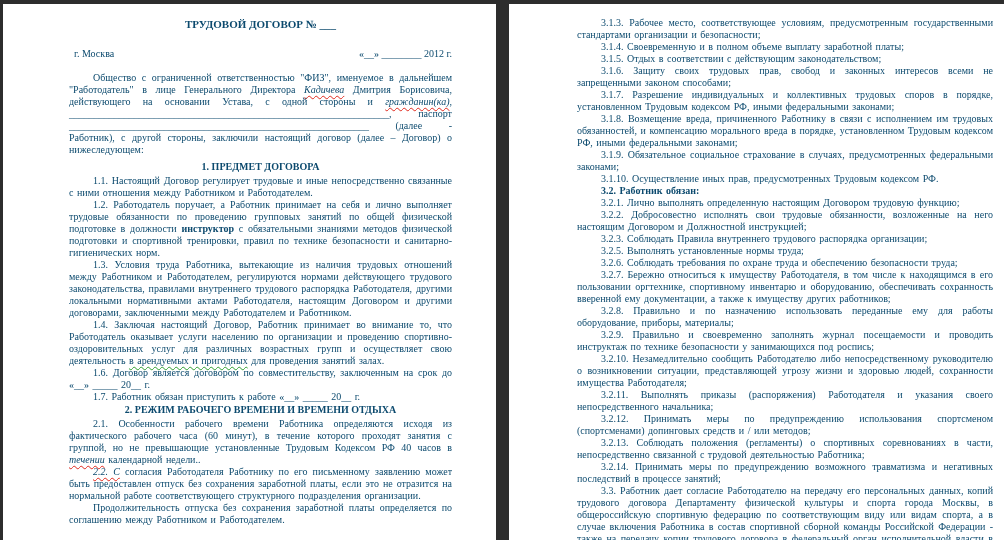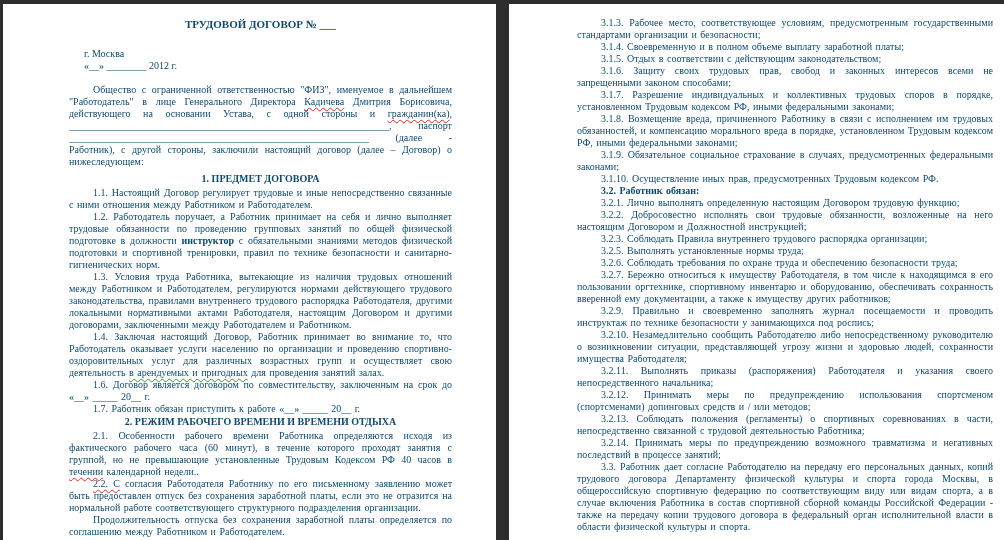--- a/index.html
+++ b/index.html
@@ -20,32 +20,32 @@
   .block{
     font-size:10px;line-height:12px;text-align:justify;text-indent:24px;
     word-spacing:1px;
   }
   .title{
     text-align:center;font-weight:bold;text-indent:0;font-size:11px;
     margin:4px 0 0 0;word-spacing:0;
   }
   .dateline{
     display:flex;justify-content:space-between;text-indent:0;
-    margin:18px 0 12px 15px;word-spacing:0;flex-direction:column;
+    margin:18px 0 12px 5px;word-spacing:0;
   }
   .heading{
     text-align:center;font-weight:bold;text-indent:0;margin:5px 0 2px 0;
     word-spacing:0;
   }
   .h2x{margin-top:1px;}
   .b{font-weight:bold;}
   .sq-red{
     text-decoration-line:underline;text-decoration-style:wavy;
     text-decoration-color:#e02a1e;text-decoration-thickness:1px;
-    text-underline-offset:2px;text-decoration-skip-ink:none;
+    text-underline-offset:2px;text-decoration-skip-ink:none;font-style:italic;
   }
   .sq-green{
     text-decoration-line:underline;text-decoration-style:wavy;
     text-decoration-color:#2f9e2f;text-decoration-thickness:1px;
     text-underline-offset:2px;text-decoration-skip-ink:none;
   }
 </style>
 </head>
 <body>
 
@@ -81,20 +81,21 @@
         <div class="block p">3.1.8. Возмещение вреда, причиненного Работнику в связи с исполнением им трудовых  обязанностей, и компенсацию морального вреда в порядке, установленном Трудовым кодексом РФ, иными федеральными законами;</div>
         <div class="block p">3.1.9. Обязательное социальное страхование в случаях, предусмотренных федеральными законами;</div>
         <div class="block p">3.1.10. Осуществление иных прав, предусмотренных Трудовым кодексом РФ.</div>
         <div class="block p"><span class="b">3.2. Работник обязан:</span></div>
         <div class="block p">3.2.1. Лично выполнять определенную настоящим Договором трудовую функцию;</div>
         <div class="block p">3.2.2. Добросовестно исполнять свои трудовые обязанности, возложенные на него настоящим Договором и Должностной инструкцией;</div>
         <div class="block p">3.2.3. Соблюдать Правила внутреннего трудового распорядка организации;</div>
         <div class="block p">3.2.5. Выполнять установленные нормы труда;</div>
         <div class="block p">3.2.6. Соблюдать требования по охране труда и обеспечению безопасности  труда;</div>
         <div class="block p">3.2.7. Бережно относиться к имуществу Работодателя, в том числе к находящимся в его пользовании оргтехнике, спортивному инвентарю и оборудованию, обеспечивать сохранность вверенной ему документации,  а также к имуществу других работников;</div>
+        <div class="block p">3.2.8. Правильно и по назначению использовать переданные ему для работы оборудование, приборы, материалы;</div>
         <div class="block p">3.2.9. Правильно и своевременно заполнять журнал посещаемости и проводить инструктаж по технике безопасности  у занимающихся под роспись;</div>
         <div class="block p">3.2.10. Незамедлительно сообщить Работодателю либо непосредственному руководителю о возникновении ситуации, представляющей угрозу жизни и здоровью людей, сохранности имущества Работодателя;</div>
         <div class="block p">3.2.11. Выполнять приказы (распоряжения) Работодателя и указания своего непосредственного начальника;</div>
         <div class="block p">3.2.12. Принимать меры по предупреждению использования спортсменом (спортсменами)  допинговых средств и / или методов;</div>
         <div class="block p">3.2.13. Соблюдать положения (регламенты) о спортивных соревнованиях в части, непосредственно  связанной с трудовой деятельностью Работника;</div>
         <div class="block p">3.2.14. Принимать меры по предупреждению возможного травматизма и негативных последствий в процессе занятий;</div>
         <div class="block p">3.3. Работник дает согласие Работодателю на передачу его персональных данных, копий трудового договора Департаменту физической культуры и спорта города Москвы, в общероссийскую спортивную федерацию по соответствующим виду или видам спорта, а в случае включения Работника в состав спортивной сборной команды Российской Федерации - также на передачу копии трудового договора в федеральный орган исполнительной власти в области физической культуры и спорта.</div>
       </div>
   </div>
 </div>

